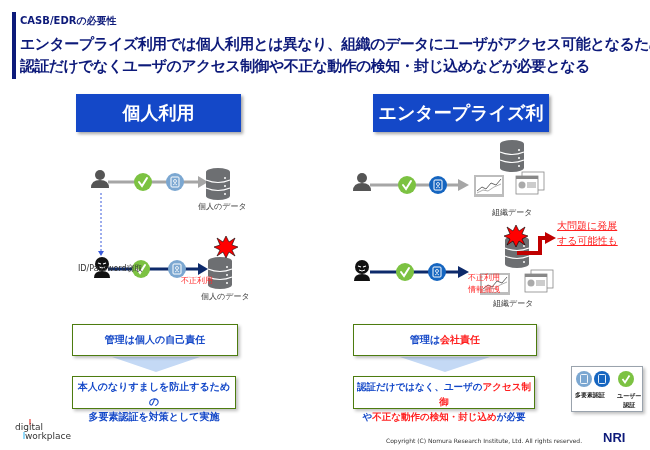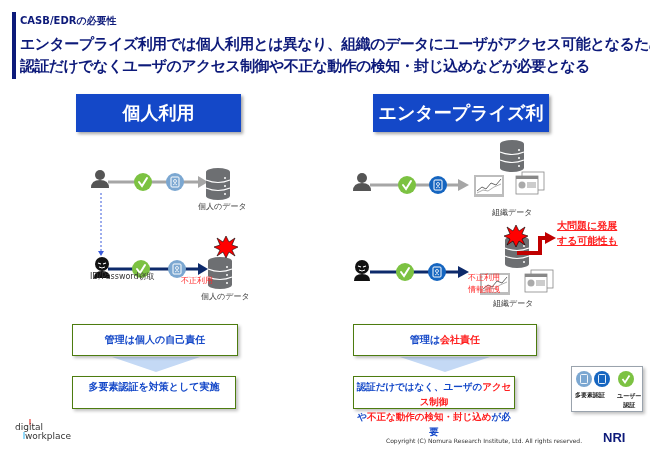--- a/index.html
+++ b/index.html
@@ -128,43 +128,44 @@
   <polygon points="400,357 490,357 445,372" fill="#c4d9f5"></polygon>
 
   <text x="603" y="442" font-family="Liberation Sans, sans-serif" font-weight="bold" font-size="13" fill="#0d1a7a">NRI</text>
 
   <line x1="30" y1="419" x2="30" y2="425" stroke="#e53935" stroke-width="1.2"></line>
   <line x1="24" y1="432" x2="24" y2="439" stroke="#29b6f6" stroke-width="1"></line>
 </svg>
 
 <div class="abs lbl" style="left:198px;top:201px;">個人のデータ</div>
 <div class="abs red-lbl" style="left:181px;top:243px;">不正利用</div>
-<div class="abs lbl" style="left:78px;top:271px;margin-left:12px;">ID/Password窃取</div>
+<div class="abs lbl" style="left:78px;top:263px;">ID/Password窃取</div>
 <div class="abs lbl" style="left:201px;top:291px;">個人のデータ</div>
 
 <div class="abs lbl" style="left:492px;top:207px;">組織データ</div>
 <div class="abs red-lbl" style="left:468px;top:240px;">
   <div>不正利用</div>
   <div>情報漏洩</div>
 </div>
 <div class="abs lbl" style="left:493px;top:298px;">組織データ</div>
-<div class="abs" style="left:557px;top:218px;font-size:10px;font-weight:bold;color:#ff2020;text-decoration:underline;line-height:15px;white-space:nowrap;">
+<div class="abs" style="left:557px;top:218px;font-size:10px;font-weight:normal;color:#ff2020;text-decoration:underline;line-height:15px;white-space:nowrap;">
   <div>大問題に発展</div>
   <div>する可能性も</div>
 </div>
 
 <div class="abs box" style="left:72px;top:324px;width:164px;height:30px;line-height:30px;">管理は個人の自己責任</div>
 <div class="abs box" style="left:72px;top:376px;width:164px;height:33px;line-height:15px;padding-top:2px;box-sizing:border-box;">
+  <div>本人のなりすましを防止するための</div>
   <div>多要素認証を対策として実施</div>
 </div>
 
 <div class="abs box" style="left:353px;top:324px;width:182px;height:30px;line-height:30px;">
   <span>管理は</span><span class="red">会社責任</span>
 </div>
-<div class="abs box" style="left:353px;top:376px;width:162px;height:33px;line-height:15px;padding-top:2px;box-sizing:border-box;font-size:9.5px;">
+<div class="abs box" style="left:353px;top:376px;width:182px;height:33px;line-height:15px;padding-top:2px;box-sizing:border-box;font-size:9.5px;">
   <div><span>認証だけではなく、ユーザの</span><span class="red">アクセス制御</span></div>
   <div><span>や</span><span class="red">不正な動作の検知・封じ込め</span><span>が必要</span></div>
 </div>
 
 <div class="abs" style="left:571px;top:366px;width:70px;height:44px;border:1px solid #9aa3ad;background:#fff;box-shadow:2px 2px 3px rgba(0,0,0,0.25);">
   <svg width="70" height="22" style="position:absolute;left:0;top:2px;">
     <g transform="translate(12,10)">
       <circle r="8" fill="#7ba7d1"></circle>
         <rect x="-3.5" y="-4.5" width="7" height="9" rx="1" fill="none" stroke="#fff" stroke-width="0.9"></rect>
     </g>

